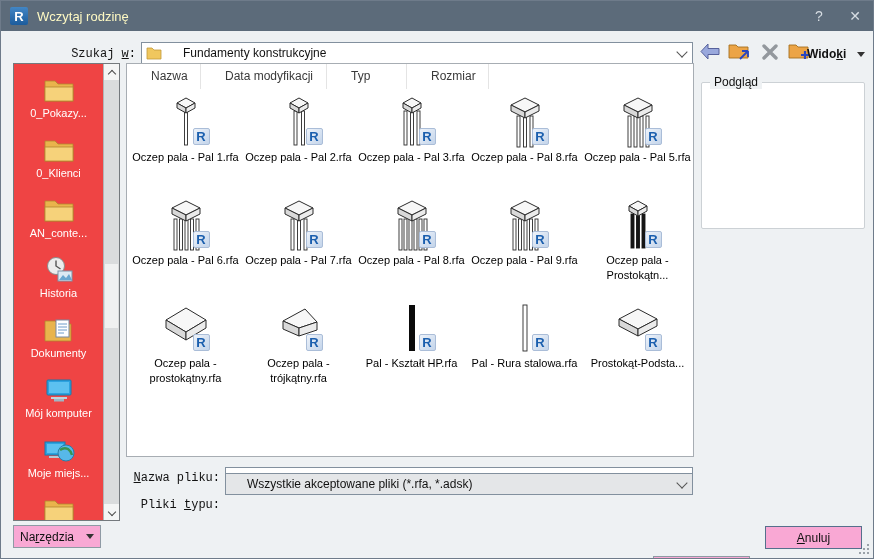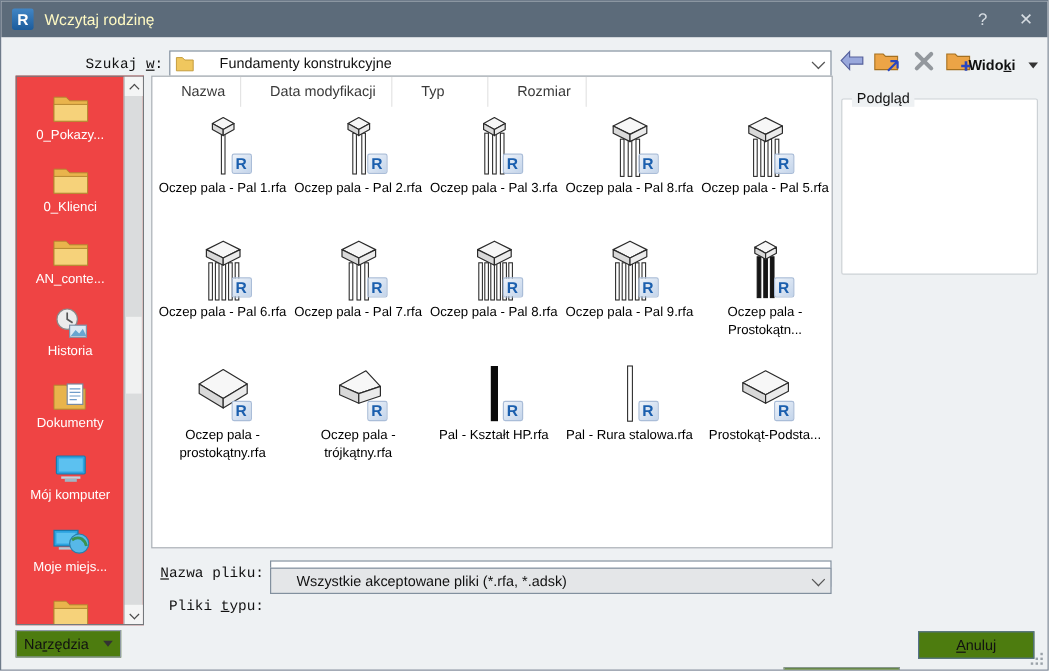--- a/index.html
+++ b/index.html
@@ -79,21 +79,21 @@
     border:1px solid #ccd1d5;border-radius:2px;background:#fff;box-sizing:border-box;}
   .legend{position:absolute;top:-8px;left:8px;background:#eef1f3;padding:0 4px;
     font-size:12px;color:#111;}
 
   
   .fname-combo{left:224px;top:466px;width:468px;height:22px;}
   .fname-combo input{border:0;outline:0;flex:1;font-size:12px;height:18px;margin-left:4px;
     font-family:"Liberation Sans",sans-serif;background:transparent;}
   .ftype-combo{left:224px;top:472px;width:468px;height:22px;background:#e4e6e8;}
 
-  .push-btn{position:absolute;font-size:12px;color:#111;background:#4d7c0f;
+  .push-btn{position:absolute;font-size:12px;color:#111;background:#f9a8d4;
     border:1px solid #8f9aa4;display:flex;align-items:center;justify-content:center;
     box-sizing:border-box;cursor:default;}
   .tools-btn{left:12px;top:524px;width:88px;height:23px;gap:12px;}
   .open-btn{left:652px;top:555px;width:97px;height:23px;}
   .cancel-btn{left:764px;top:525px;width:97px;height:23px;border-color:#56708c;}
 
   .grip{position:absolute;right:4px;bottom:4px;width:10px;height:10px;}
   .grip::after{content:"";position:absolute;width:2px;height:2px;background:transparent;
     box-shadow:8px 0 #9aa1a8,8px 4px #9aa1a8,4px 4px #9aa1a8,8px 8px #9aa1a8,
       4px 8px #9aa1a8,0 8px #9aa1a8;}

